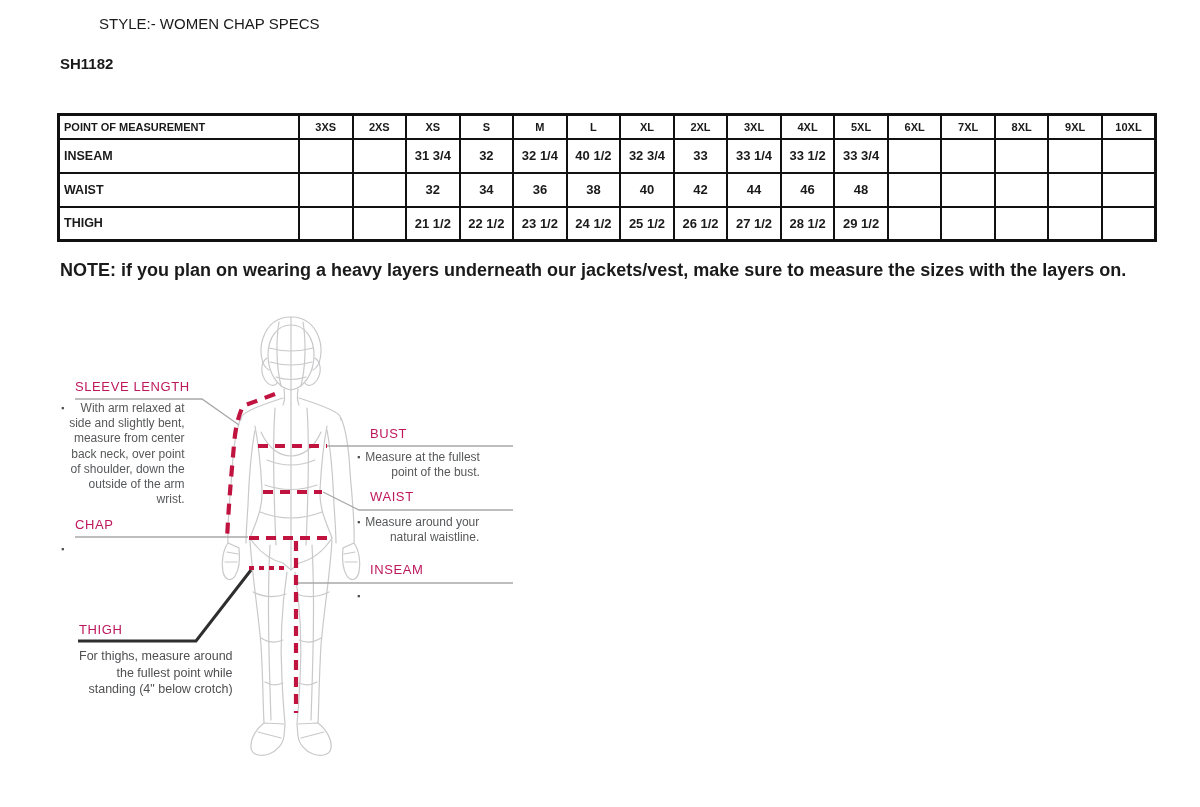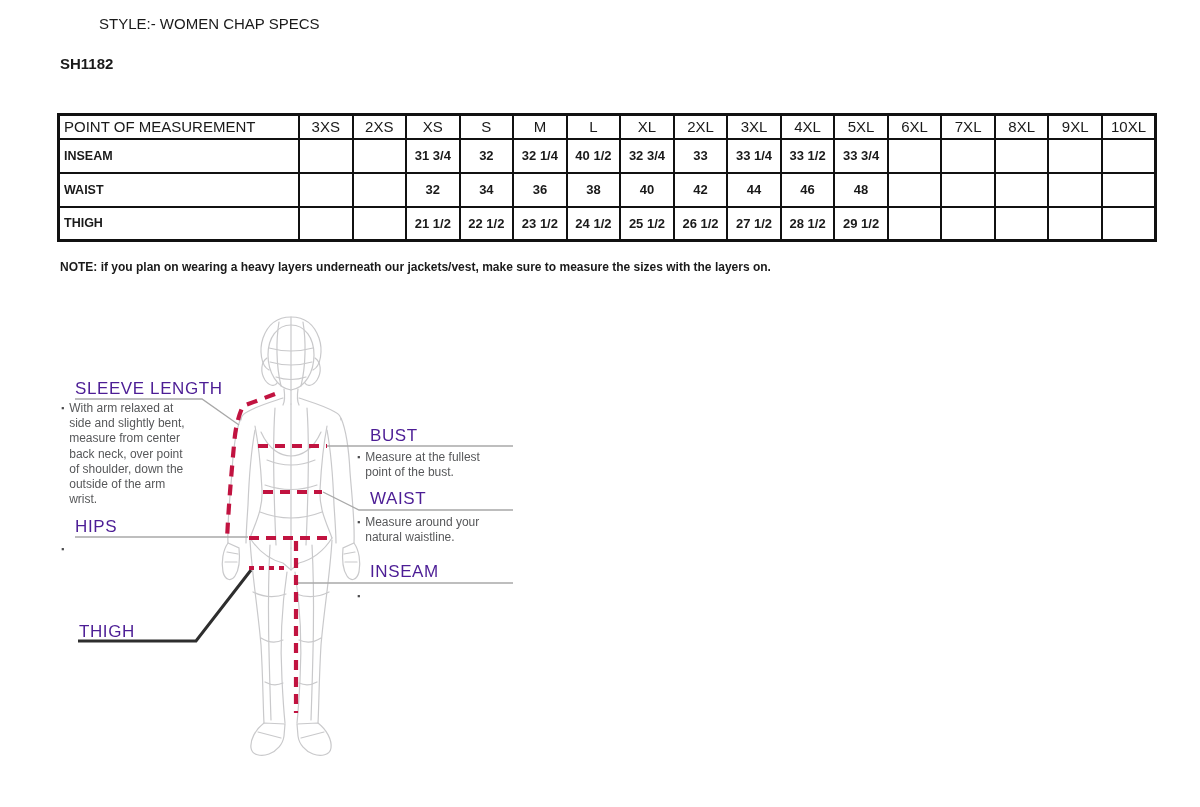--- a/index.html
+++ b/index.html
@@ -1,38 +1,38 @@
 <!DOCTYPE html>
 <html><head>
 <meta charset="utf-8">
 <style>
   html,body{margin:0;padding:0;background:#ffffff;}
   body{width:1200px;height:807px;position:relative;overflow:hidden;
        font-family:"Liberation Sans",sans-serif;color:#1a1a1a;}
 
   .doc-title{position:absolute;left:60px;top:15px;font-size:15px;font-weight:normal;white-space:nowrap;margin-left:39px;}
   .doc-code{position:absolute;left:60px;top:55px;font-size:15px;font-weight:bold;white-space:nowrap;}
-  .doc-note{position:absolute;left:60px;top:260px;font-size:12px;font-weight:bold;white-space:nowrap;}
+  .doc-note{position:absolute;left:60px;top:260px;font-size:18px;font-weight:bold;white-space:nowrap;}
 
   .size-table{position:absolute;left:57px;top:113px;border-collapse:collapse;
               table-layout:fixed;width:1100px;border:3px solid #111;}
   .size-table th,.size-table td{border:2px solid #111;padding:0 3px;overflow:hidden;}
   .size-table thead tr{height:24px;}
   .size-table tbody tr{height:34px;}
-  .size-table thead th{font-size:15px;font-weight:normal;text-align:center;margin-top:48px;}
+  .size-table thead th{font-size:11px;font-weight:bold;text-align:center;margin-top:48px;}
   .size-table thead th.poml{width:231px;text-align:left;padding-left:4px;}
   .size-table tbody th{font-size:12.5px;font-weight:bold;text-align:left;padding-left:4px;}
   .size-table tbody td{font-size:13px;font-weight:bold;text-align:center;}
 
   .diagram{position:absolute;left:55px;top:300px;width:540px;height:500px;}
   .diagram svg{position:absolute;left:0;top:0;}
-  .dheading{position:absolute;font-size:17px;letter-spacing:0.6px;color:#4c1d95;white-space:nowrap;}
+  .dheading{position:absolute;font-size:13px;letter-spacing:0.6px;color:#be185d;white-space:nowrap;}
   .ddesc{position:absolute;display:flex;align-items:flex-start;color:#57585a;}
   .ddesc .bullet{font-size:9px;line-height:15px;margin-right:5px;color:#4a4a4c;flex:0 0 auto;}
-  .ddesc .dtext{font-size:12px;line-height:15.2px;white-space:pre-line;}
+  .ddesc .dtext{font-size:12px;line-height:15.2px;white-space:pre-line;text-align:right;}
   .ddesc.big .dtext{font-size:12.5px;line-height:16.5px;color:#4f5052;}
 </style>
 </head>
 <body>
 
 <div class="doc-title">STYLE:- WOMEN CHAP SPECS</div>
 <div class="doc-code">SH1182</div>
 
 <table class="size-table">
   <thead>
@@ -213,26 +213,31 @@
     <span class="bullet">▪</span>
     <span class="dtext">With arm relaxed at
 side and slightly bent,
 measure from center
 back neck, over point
 of shoulder, down the
 outside of the arm
 wrist.</span>
   </div>
 
-  <div class="dheading" style="left:20px;top:217px">HIPS</div>
+  <div class="dheading" style="left:20px;top:217px">CHAP</div>
   <div class="ddesc" style="left:6px;top:242px;width:160px">
     <span class="bullet">▪</span>
   </div>
 
   <div class="dheading" style="left:24px;top:322px">THIGH</div>
+  <div class="ddesc big" style="left:24px;top:348px;width:180px">
+    <span class="dtext">For thighs, measure around
+the fullest point while
+standing (4" below crotch)</span>
+  </div>
 
   <div class="dheading" style="left:315px;top:126px">BUST</div>
   <div class="ddesc" style="left:302px;top:150px;width:150px">
     <span class="bullet">▪</span>
     <span class="dtext">Measure at the fullest
 point of the bust.</span>
   </div>
 
   <div class="dheading" style="left:315px;top:189px">WAIST</div>
   <div class="ddesc" style="left:302px;top:215px;width:150px">

